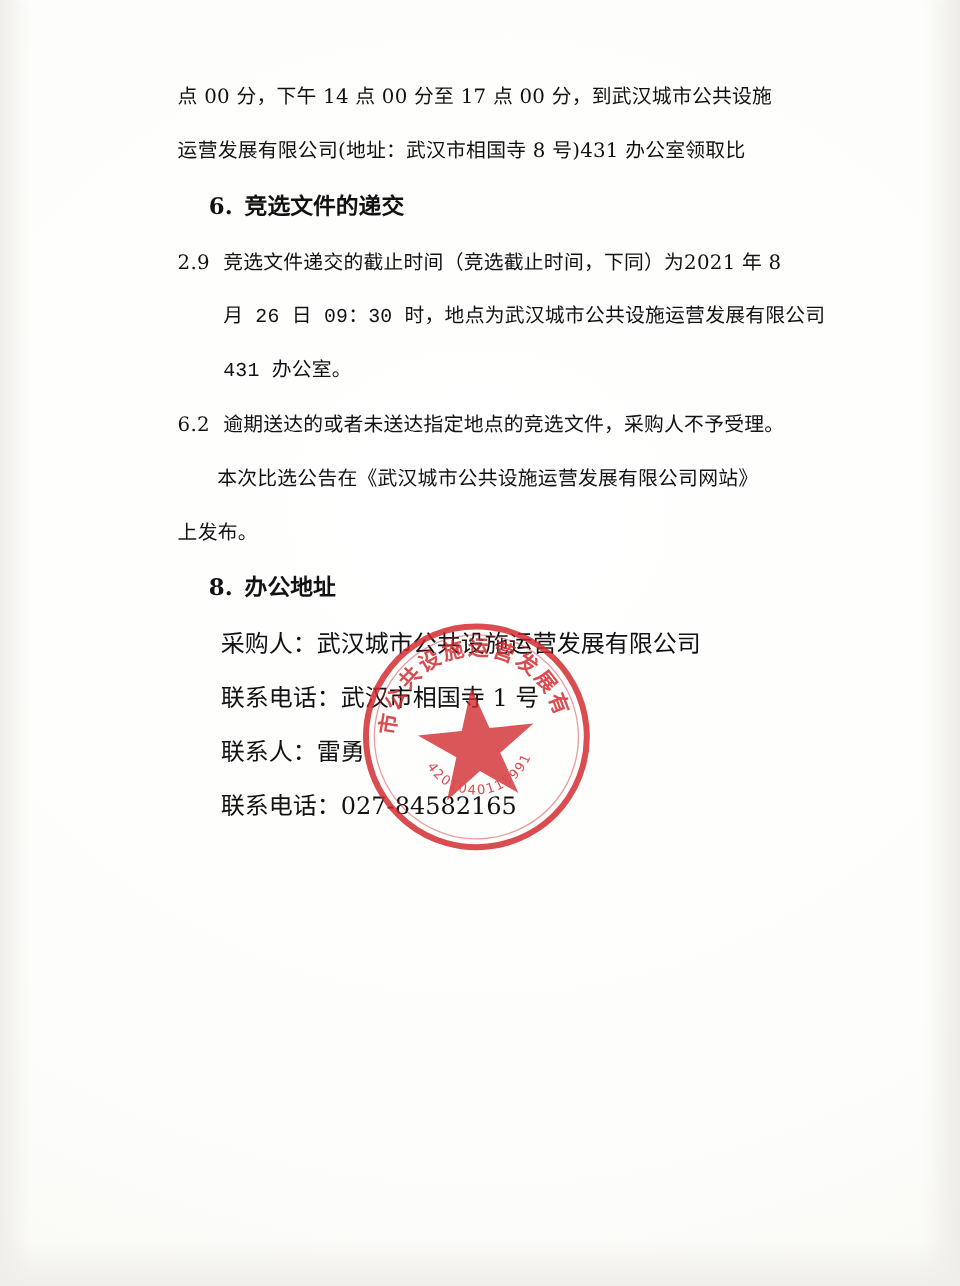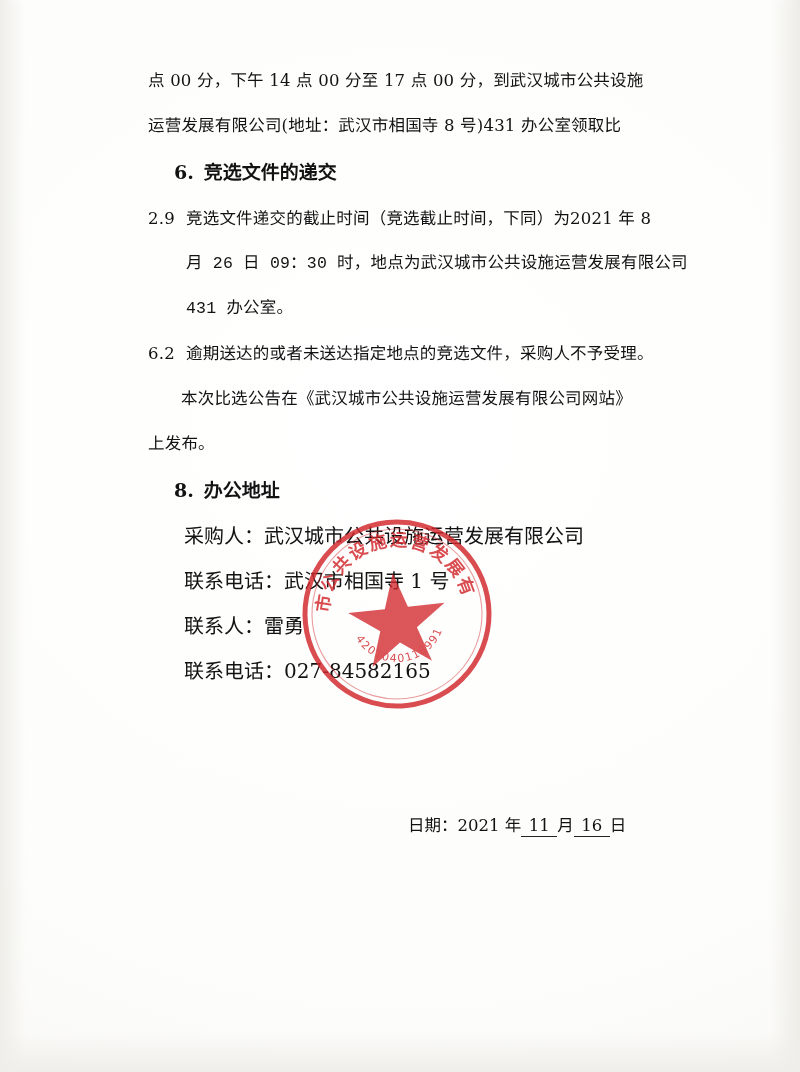--- a/index.html
+++ b/index.html
@@ -186,18 +186,14 @@
       </defs>
       <text class="seal-text" fill="#d2262b" font-size="17.5" letter-spacing="2.2" font-weight="bold">
         <textPath href="#sealTop" startOffset="50%" text-anchor="middle">武汉城市公共设施运营发展有限公司</textPath>
       </text>
       <text class="seal-text" fill="#d2262b" font-size="11" letter-spacing="1.4">
         <textPath href="#sealBottom" startOffset="50%" text-anchor="middle">4201040118991</textPath>
       </text>
     </svg>
   </div>
 
-  <div class="date-line">
-    <span>日期：</span><span>2021</span>
-    <span>年</span><span class="ul ul-month">11</span><span>月</span><span class="ul ul-day">16</span><span>日</span>
-  </div>
 
 </div>
 
 </body></html>

